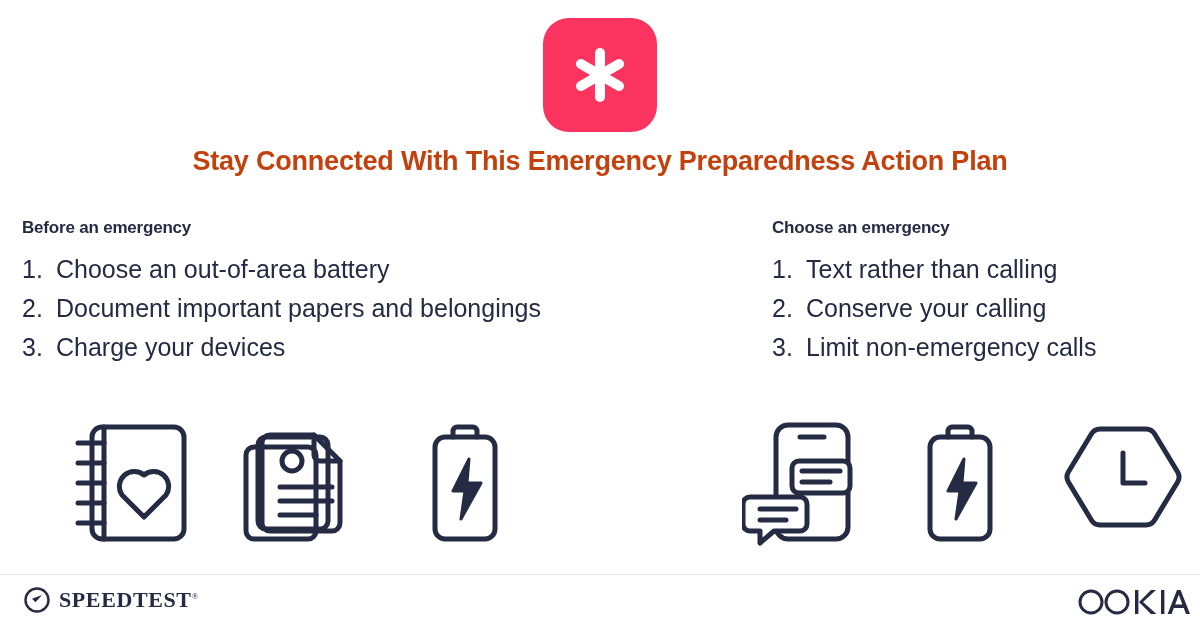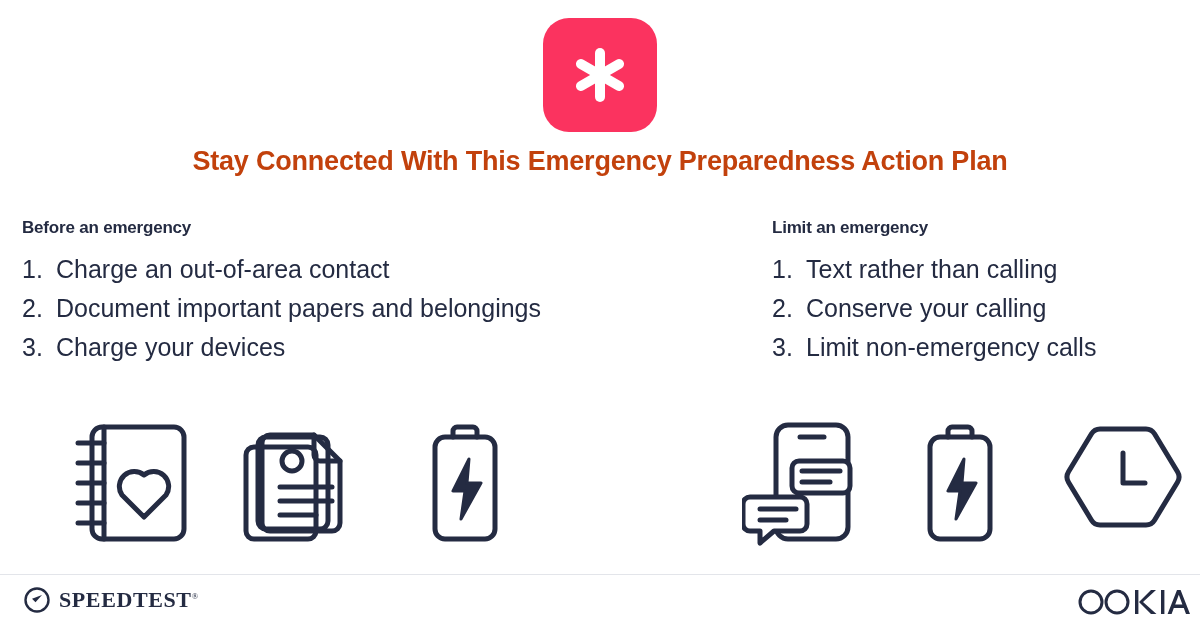--- a/index.html
+++ b/index.html
@@ -188,35 +188,35 @@
 
   <div class="title">Stay Connected With This Emergency Preparedness Action Plan</div>
 
   <div class="cols">
 
     <div class="col col-left">
       <div class="col-head">Before an emergency</div>
       <ol class="list">
         <li>
           <span class="num">1.</span>
-          <span>Charge an out-of-area contact</span>
+          <span>Choose an out-of-area battery</span>
         </li>
         <li>
           <span class="num">2.</span>
           <span>Document important papers and belongings</span>
         </li>
         <li>
           <span class="num">3.</span>
           <span>Charge your devices</span>
         </li>
       </ol>
     </div>
 
     <div class="col col-right">
-      <div class="col-head">Limit an emergency</div>
+      <div class="col-head">Choose an emergency</div>
       <ol class="list">
         <li>
           <span class="num">1.</span>
           <span>Text rather than calling</span>
         </li>
         <li>
           <span class="num">2.</span>
           <span>Conserve your calling</span>
         </li>
         <li>

